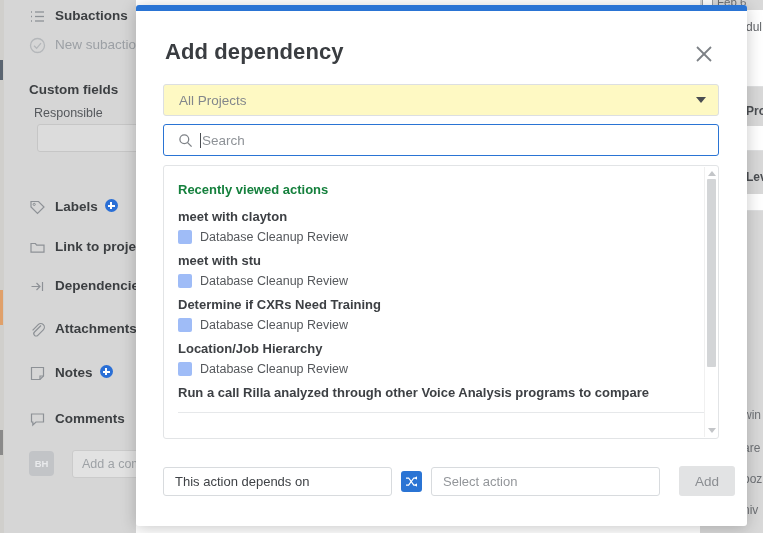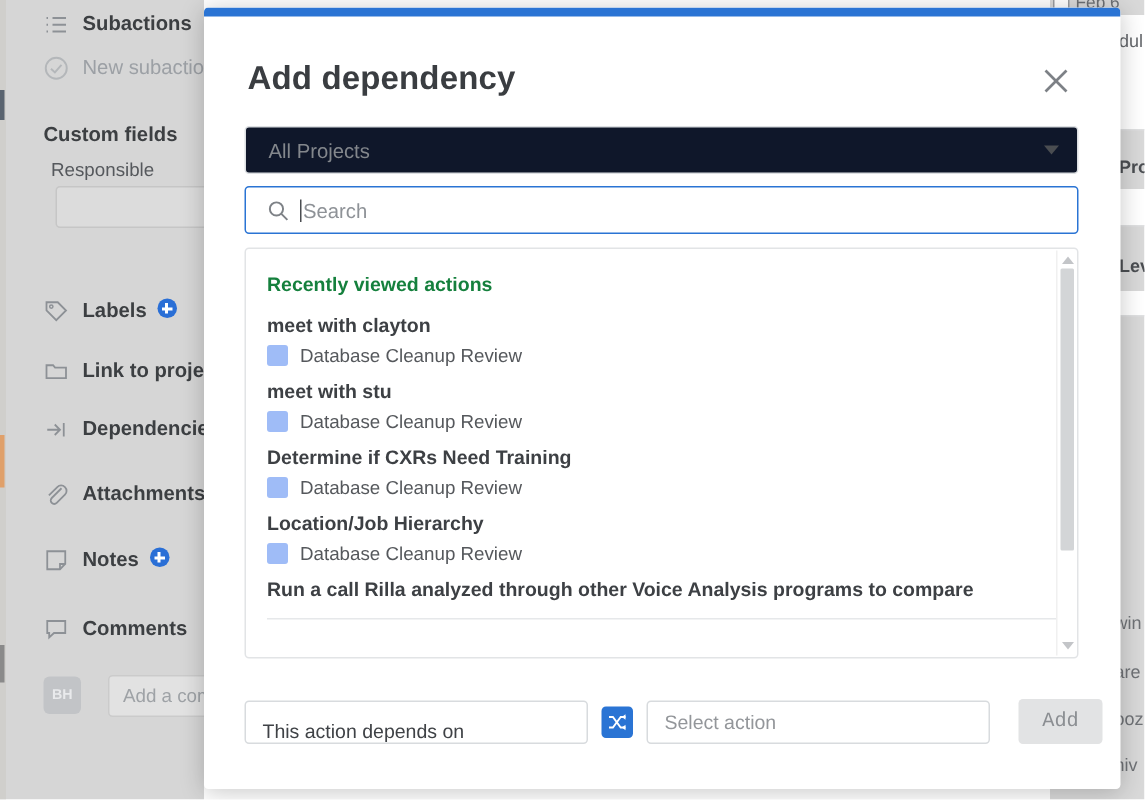--- a/index.html
+++ b/index.html
@@ -108,21 +108,21 @@
     letter-spacing: 0.1px;
   }
   .modal-close {
     position: absolute; right: 24px; top: 41px; width: 22px; height: 22px;
     cursor: pointer; color: #7d8186;
   }
   .modal-close svg { display: block; width: 22px; height: 22px; }
 
   .proj-select {
     position: absolute; left: 27px; top: 83px; width: 556px; height: 32px;
-    border: 1px solid #dcdfe2; border-radius: 3px; background: #0f172a;
+    border: 1px solid #dcdfe2; border-radius: 3px; background: #fef9c3;
     display: flex; align-items: center; padding: 0 12px 0 15px;
     font-size: 13.5px; color: #83878c; cursor: pointer;
   }
   .proj-select .caret {
     margin-left: auto; width: 0; height: 0;
     border-left: 5px solid transparent; border-right: 5px solid transparent;
     border-top: 6px solid #4a4d51;
   }
 
   .search-wrap {
@@ -187,38 +187,38 @@
   }
   .sbar-thumb {
     position: absolute; left: 2px; top: 12px; width: 9px; height: 188px;
     background: #d3d5d7; border-radius: 1px;
   }
 
   
   .footer { position: absolute; left: 163px; top: 466px; display: flex; align-items: center; }
   .dep-select {
     width: 229px; height: 29px; border: 1px solid #d8dbde; border-radius: 3px;
-    background: #fff; display: flex; align-items: flex-end; padding-left: 11px;
+    background: #fff; display: flex; align-items: center; padding-left: 11px;
     font-size: 13px; color: #3f4246; cursor: pointer; white-space: nowrap;
   }
   .swap-btn {
     width: 21px; height: 21px; background: #2a74d4; border-radius: 3px;
     margin: 0 9px; display: flex; align-items: center; justify-content: center;
     cursor: pointer; flex: none;
   }
   .swap-btn svg { width: 13px; height: 13px; display: block; }
   .act-select {
     width: 229px; height: 29px; border: 1px solid #d8dbde; border-radius: 3px;
     background: #fff; display: flex; align-items: center; padding-left: 11px;
     font-size: 13px; color: #93969a; cursor: pointer; white-space: nowrap;
   }
   .add-btn {
     margin-left: 19px; width: 56px; height: 30px; border-radius: 3px;
     background: #e2e3e4; color: #8b8e92; border: none;
-    font-size: 13.5px; font-family: Liberation Mono, monospace;
+    font-size: 13.5px; font-family: Liberation Sans, sans-serif;
     display: flex; align-items: center; justify-content: center; cursor: default;
   }
 </style>
 </head>
 <body>
 
 <div id="root">
 
   <div class="bg-layer">
 

